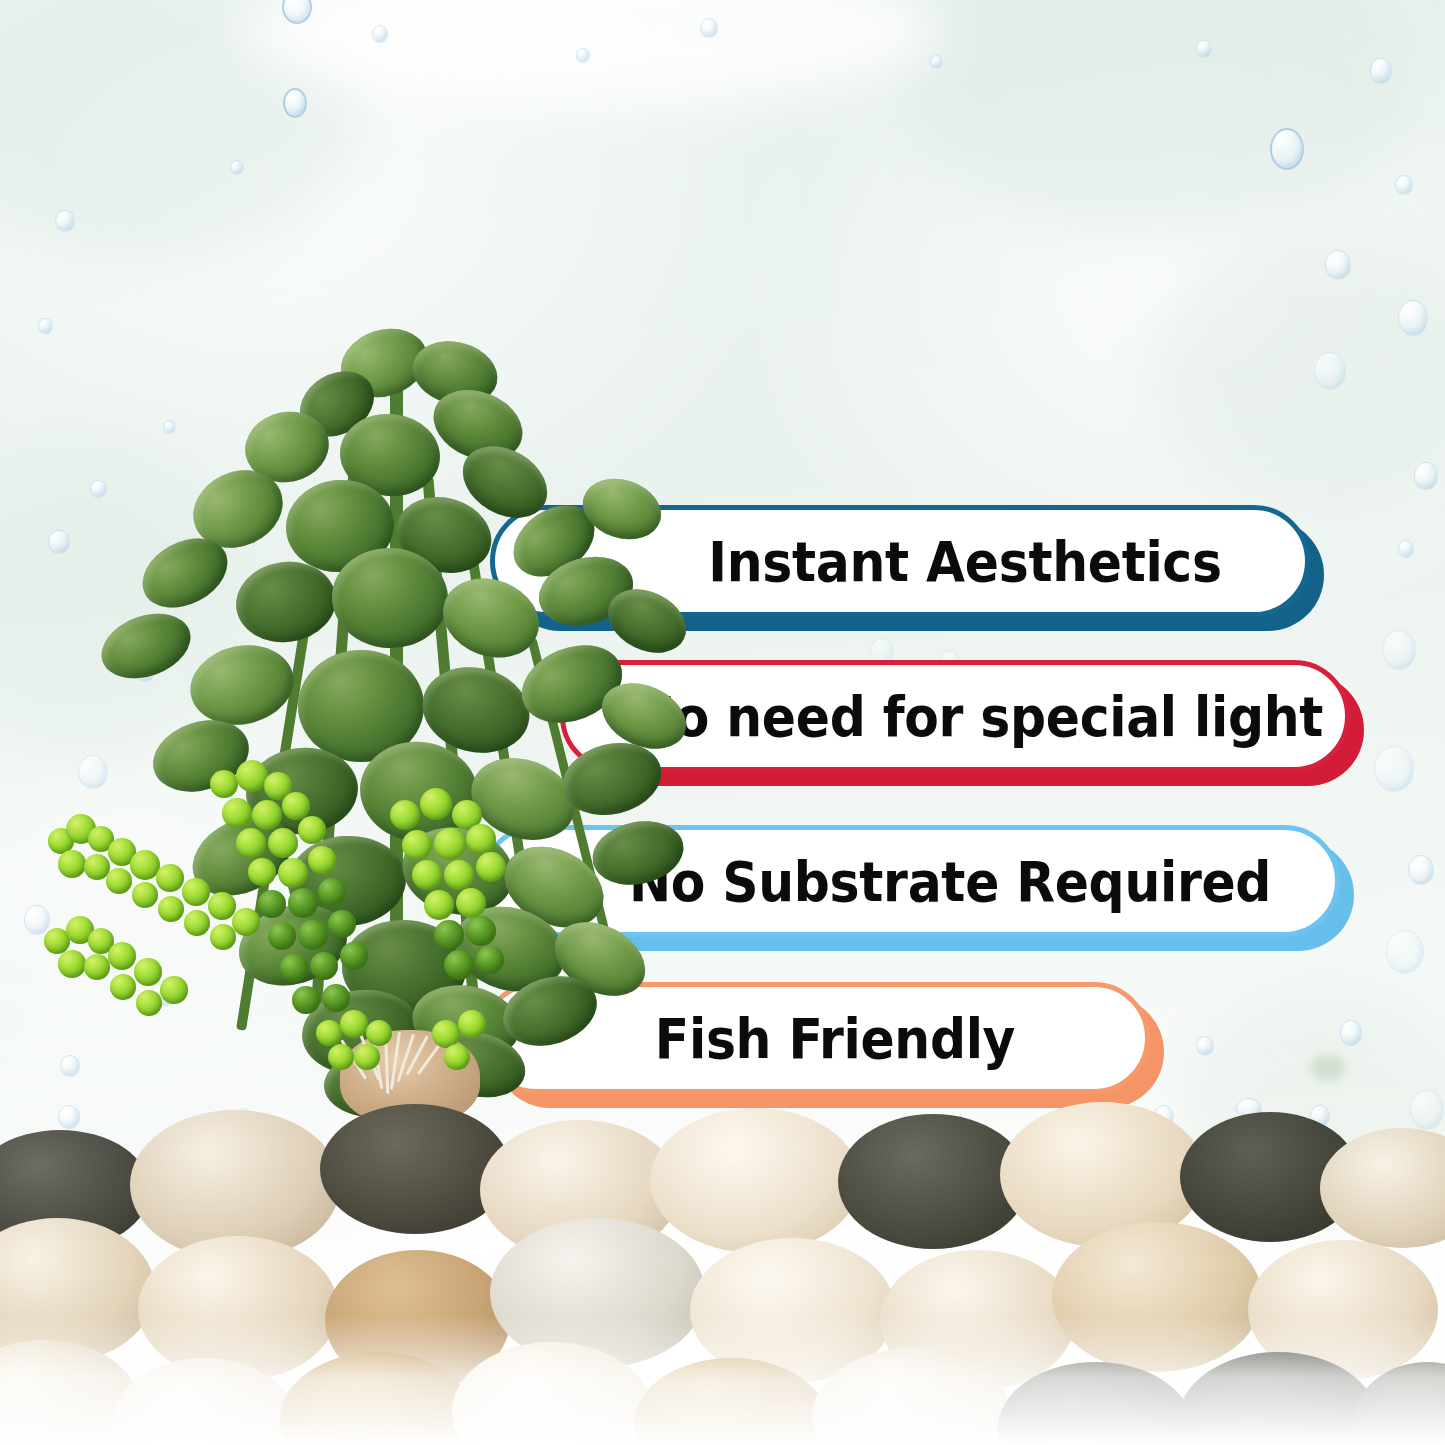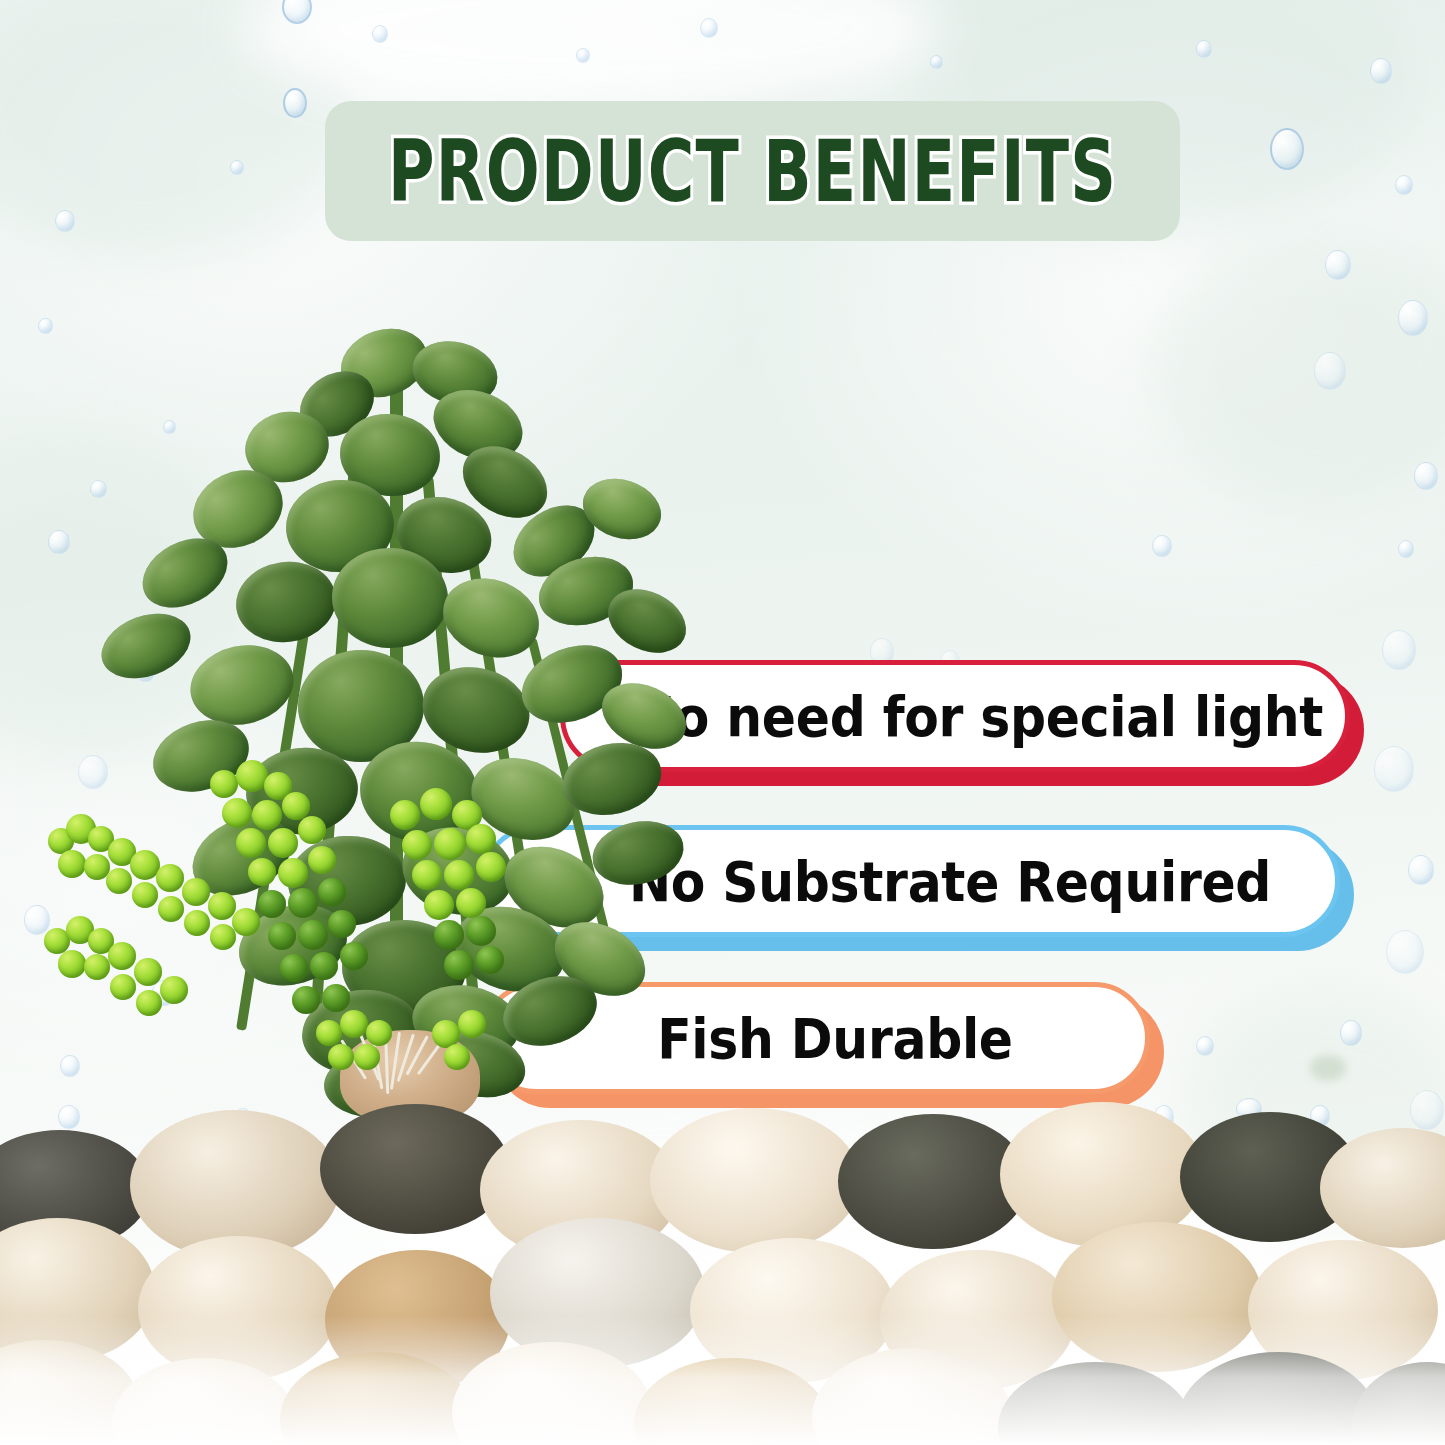--- a/index.html
+++ b/index.html
@@ -172,44 +172,47 @@
   <div class="drop soft" style="left:1340px;top:1020px;width:22px; height:26px;"></div>
   <div class="drop soft" style="left:1410px;top:1090px;width:34px; height:40px; opacity:.6;"></div>
   <div class="drop soft" style="left:1154px;top:1105px;width:20px; height:24px;"></div>
   <div class="drop soft" style="left:1236px;top:1098px;width:26px; height:22px;"></div>
   <div class="drop soft" style="left:1310px;top:1105px;width:20px; height:22px;"></div>
   <div class="drop soft" style="left:870px;  top:638px; width:24px; height:28px; opacity:.55;"></div>
   <div class="drop soft" style="left:940px;  top:650px; width:20px; height:24px; opacity:.5;"></div>
   <div class="drop soft" style="left:1208px;top:1395px;width:22px; height:24px; opacity:.5;"></div>
   <div class="drop soft" style="left:1300px;top:1412px;width:26px; height:24px; opacity:.45;"></div>
 
-  <div id="title-bar">
-    <div id="title-text">PRODUCT BENEFITS</div>
-  </div>
-
-
+
+
+  <div class="pill-wrap" style="left:490px; top:505px; width:820px; height:112px;">
+    <div class="pill-shadow" style="background:#13628a;"></div>
+    <div class="pill" style="border-color:#14688f;">
+      <span class="pill-label" style="font-size:56px; padding-left:130px;">Instant Aesthetics</span>
+    </div>
+  </div>
 
   <div class="pill-wrap" style="left:560px; top:660px; width:790px; height:112px;">
     <div class="pill-shadow" style="background:#d21c38;"></div>
     <div class="pill" style="border-color:#d8203c;">
       <span class="pill-label" style="font-size:56px; padding-left:46px;">No need for special light</span>
     </div>
   </div>
 
   <div class="pill-wrap" style="left:480px; top:825px; width:860px; height:112px;">
     <div class="pill-shadow" style="background:#66bfeb;"></div>
     <div class="pill" style="border-color:#6bc5f0;">
       <span class="pill-label" style="font-size:56px; padding-left:80px;">No Substrate Required</span>
     </div>
   </div>
 
   <div class="pill-wrap" style="left:480px; top:982px; width:670px; height:112px;">
     <div class="pill-shadow" style="background:#f59567;"></div>
     <div class="pill" style="border-color:#f79a6b;">
-      <span class="pill-label" style="font-size:56px; padding-left:40px;">Fish Durable</span>
+      <span class="pill-label" style="font-size:56px; padding-left:40px;">Fish Friendly</span>
     </div>
   </div>
 
   <div id="plant">
 
     <div class="stem" style="left:350px; top:30px;  width:13px; height:680px;"></div>
     <div class="stem" style="left:268px; top:120px; width:11px; height:600px; transform:rotate(4deg);"></div>
     <div class="stem" style="left:432px; top:145px; width:11px; height:570px; transform:rotate(-5deg);"></div>
     <div class="stem" style="left:500px; top:215px; width:10px; height:470px; transform:rotate(-9deg);"></div>
     <div class="stem" style="left:196px; top:280px; width:10px; height:420px; transform:rotate(9deg);"></div>

